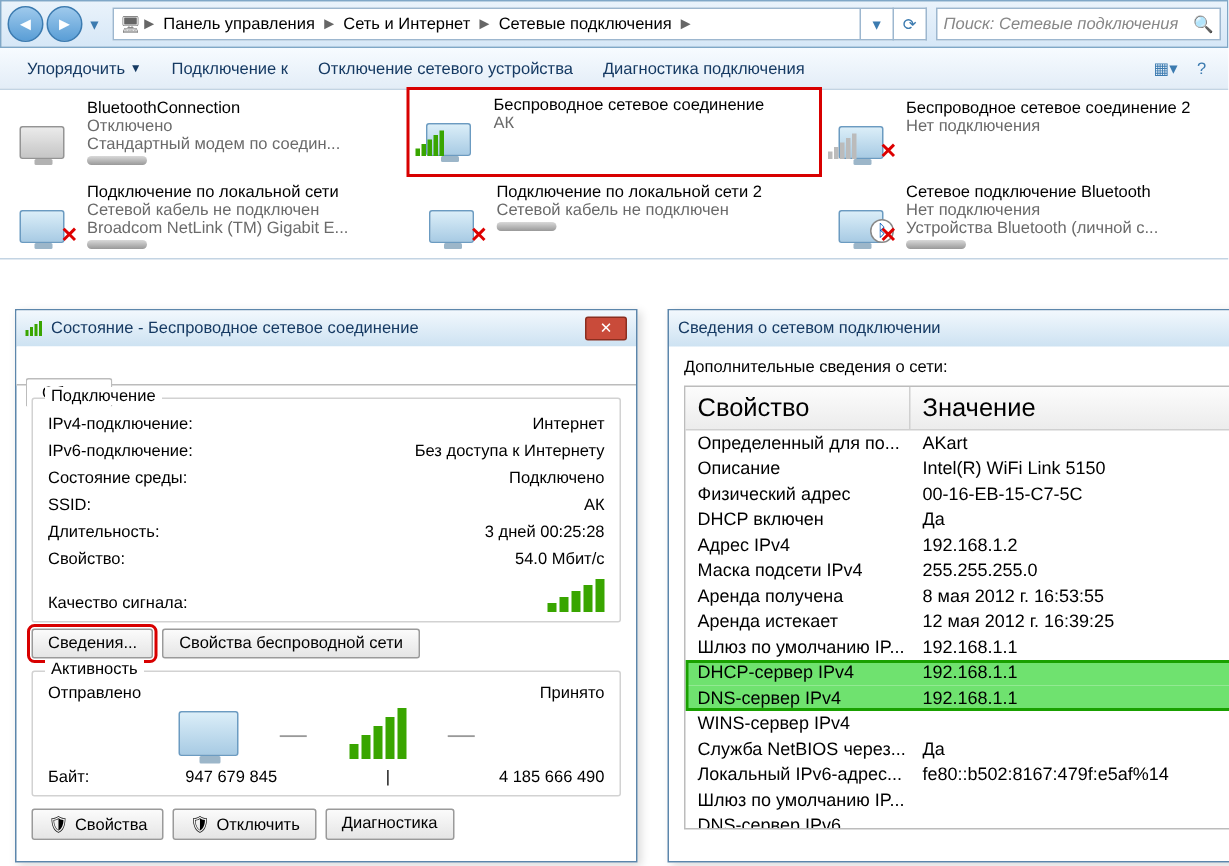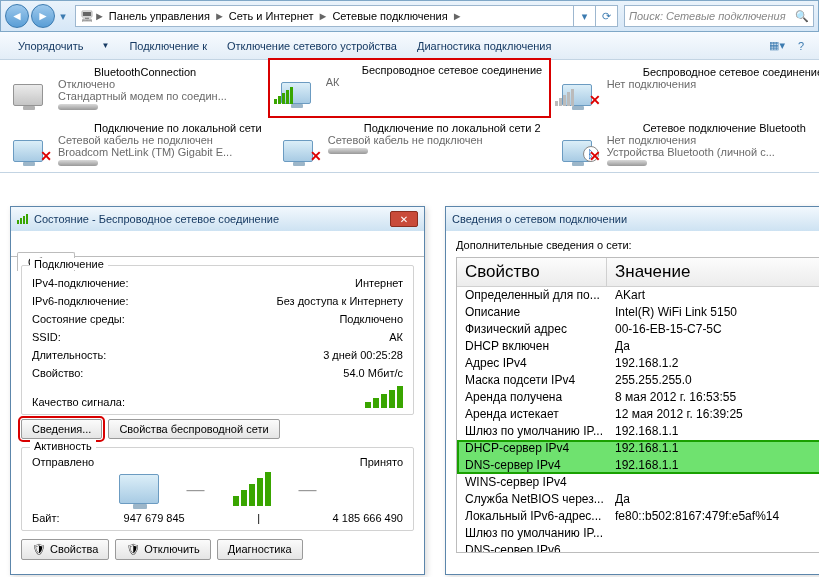--- a/index.html
+++ b/index.html
@@ -41,21 +41,21 @@
    color:#888; font-style:italic;
  }
  .searchbox .sicon { color:#3c7bb0; margin-left:auto; font-style:normal;}
  
  .toolbar {
    height:28px;
    background: linear-gradient(#f7fbff,#e3edf7);
    border-bottom:1px solid #c3d4e3;
    display:flex; align-items:center; padding:0 8px;
  }
- .tool-item { color:#163a63; padding:0 10px; display:flex; align-items:center; gap:18px;}
+ .tool-item { color:#163a63; padding:0 10px; display:flex; align-items:center; gap:3px;}
  .tool-item .dd { font-size:8px; color:#163a63;}
  .tool-spacer { flex:1;}
  .tool-icon { width:20px; height:20px; display:flex; align-items:center; justify-content:center; color:#3c7bb0; margin-left:4px;}
  
  .connections {
    display:grid; grid-template-columns:repeat(3,1fr);
    border-bottom:1px solid #c3d4e3;
  }
  .conn {
    display:flex; padding:6px 8px 6px 6px; gap:8px; position:relative;
@@ -69,21 +69,21 @@
    width:30px; height:22px; background:linear-gradient(#dbeef8,#a8cbe4); border:1px solid #6b9bc1; border-radius:2px; position:relative;
  }
  .monitor::after { content:""; position:absolute; bottom:-5px; left:9px; width:12px; height:4px; background:#9cb6c9; border-radius:1px;}
  .bars { position:absolute; bottom:0; left:0; display:flex; align-items:flex-end; gap:1px;}
  .bars span { width:3px; background:#39a500; display:block;}
  .bars span:nth-child(1){height:5px;} .bars span:nth-child(2){height:8px;} .bars span:nth-child(3){height:11px;} .bars span:nth-child(4){height:14px;} .bars span:nth-child(5){height:17px;}
  .bars.gray span { background:#bbb;}
  .xmark { position:absolute; bottom:-2px; right:-2px; color:#d00; font-weight:bold; font-size:14px;}
  .btcircle { position:absolute; bottom:0; right:0; width:16px; height:16px; background:#fff; border:1px solid #888; border-radius:50%; color:#0057b8; font-size:11px; display:flex; align-items:center; justify-content:center;}
  .conn .text { flex:1; overflow:hidden;}
- .conn .title { color:#000; font-size:11px; white-space:nowrap;margin-left:36px;}
+ .conn .title { color:#000; font-size:11px; white-space:nowrap;}
  .conn .sub { color:#6a6a6a; font-size:11px; white-space:nowrap;}
  .conn .cable { width:40px; height:6px; background:linear-gradient(#d9d9d9,#999); border-radius:3px; margin-top:2px;}
  
  .dialog {
    position:absolute; background:#fff;
    border:1px solid #5c86ab; box-shadow:2px 2px 6px rgba(0,0,0,.15);
  }
  .dialog .titlebar {
    height:24px; background:linear-gradient(#f2f8fd,#cde2f2);
    display:flex; align-items:center; padding:0 6px;

